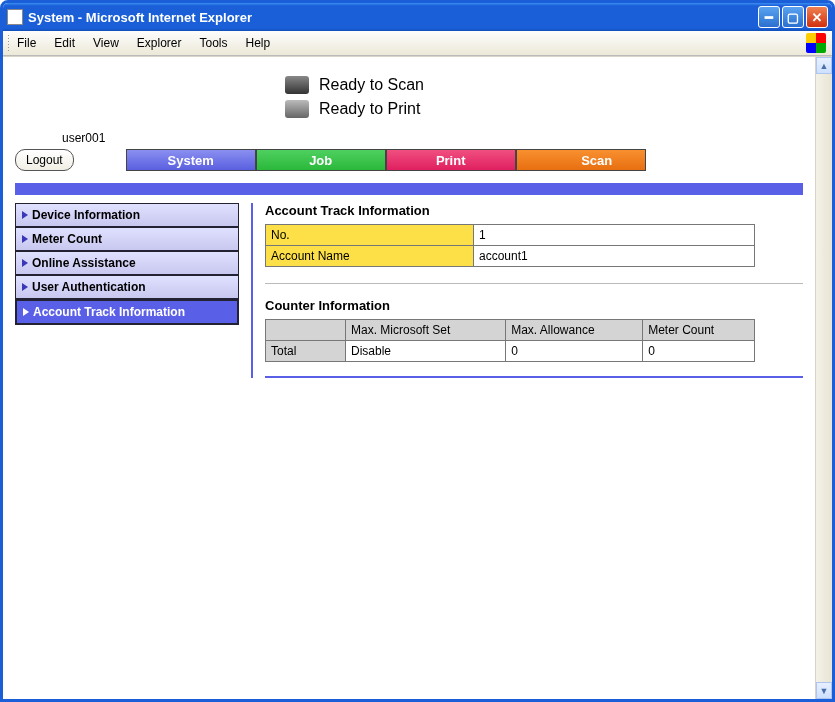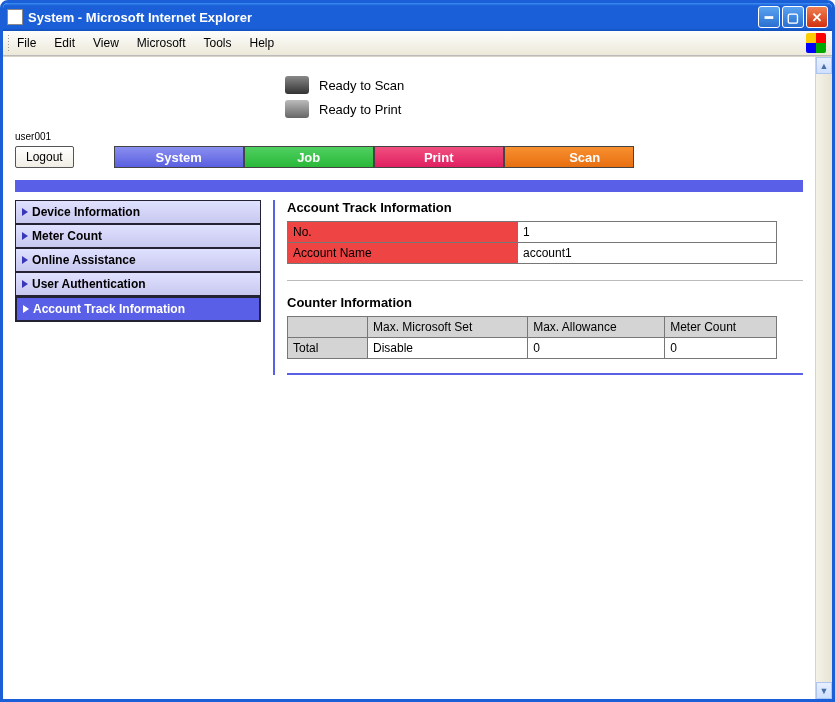--- a/index.html
+++ b/index.html
@@ -89,48 +89,48 @@
   padding: 10px 12px 10px 12px;
   overflow: hidden;
 }
 .ready-block {
   display: flex;
   flex-direction: column;
   align-items: flex-start;
   margin-left: 270px;
   margin-top: 6px;
   margin-bottom: 10px;
-  font-size: 13px;
+  font-size: 16px;
 }
 .ready-row { display: flex; align-items: center; height: 24px; }
 .ready-row .dev-icon {
   width: 24px; height: 18px;
   margin-right: 10px;
   border-radius: 3px;
   background: linear-gradient(to bottom, #888, #333);
   position: relative;
 }
 .ready-row.print .dev-icon {
   background: linear-gradient(to bottom, #bbb, #666);
 }
-.user-label { font-size: 10px; margin-bottom: 4px; display:block; }
+.user-label { font-size: 12px; margin-bottom: 4px; display:block;margin-left:47px; }
 .nav-row {
   display: flex;
   align-items: stretch;
   gap: 0;
 }
 .logout-btn {
   height: 22px;
   padding: 0 10px;
   border: 1px solid #555;
-  border-radius: 2px;
+  border-radius: 10px;
   background: linear-gradient(to bottom, #fff, #f0eee4);
   cursor: pointer;
   font-size: 12px;
-  margin-right: 40px;
+  margin-right: 52px;
 }
 .tab {
   flex: 0 0 130px;
   height: 22px;
   border: 1px solid #444;
   color: #fff;
   font-weight: bold;
   font-size: 13px;
   display: flex;
   align-items: center;
@@ -146,21 +146,21 @@
 .blue-bar {
   height: 12px;
   background: #5a5fe8;
   margin: 12px 0 8px 0;
 }
 .main-columns {
   display: flex;
   gap: 12px;
 }
 .sidebar {
-  width: 246px;
+  width: 224px;
 }
 .side-item {
   border: 1px solid #223;
   padding: 4px 6px;
   font-weight: bold;
   font-size: 12px;
   background: linear-gradient(to bottom, #e0e0ff, #c8c8f0);
   cursor: pointer;
   display: flex;
   align-items: center;
@@ -193,21 +193,21 @@
   width: 490px;
   font-size: 12px;
 }
 table.info td, table.info th {
   border: 1px solid #777;
   padding: 3px 5px;
   text-align: left;
   font-weight: normal;
   height: 20px;
 }
-table.info .hdr { background: #ef4444; width: 230px; }
+table.info .hdr { background: #fde047; width: 208px; }
 table.info .hdr2 { background: #d4d4d4; }
 table.info .rowlabel { background: #d4d4d4; width: 80px; }
 .divider {
   border: none;
   border-top: 1px solid #bbb;
   margin: 16px 0 14px 0;
 }
 .divider-blue {
   border: none;
   border-top: 2px solid #5a5fe8;
@@ -242,21 +242,21 @@
       <div class="winbtn max">▢</div>
       <div class="winbtn close">✕</div>
     </div>
   </div>
 
   <div class="menubar">
     <div class="dotted"></div>
     <span>File</span>
     <span>Edit</span>
     <span>View</span>
-    <span>Microsoft</span>
+    <span>Explorer</span>
     <span>Tools</span>
     <span>Help</span>
     <div class="flag"></div>
   </div>
 
   <div class="content-area">
     <div class="page">
 
       <div class="ready-block">
         <div class="ready-row scan">

